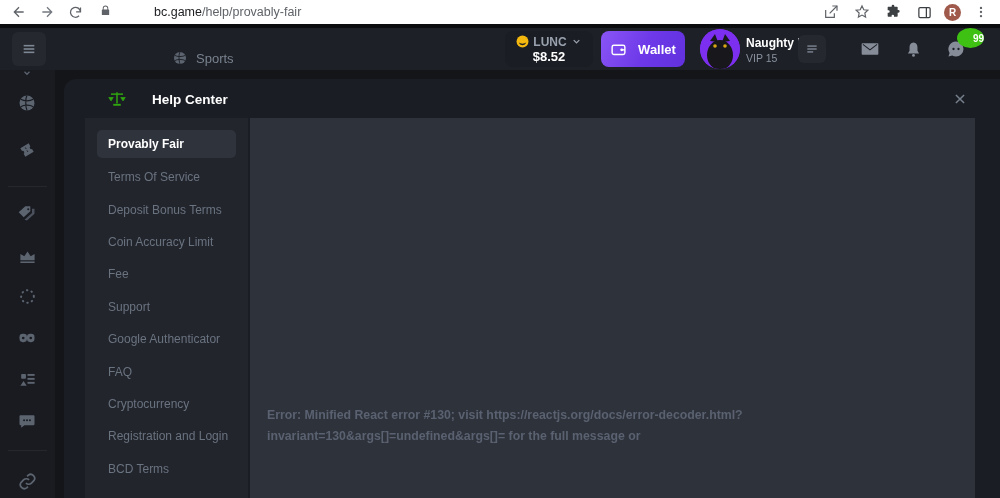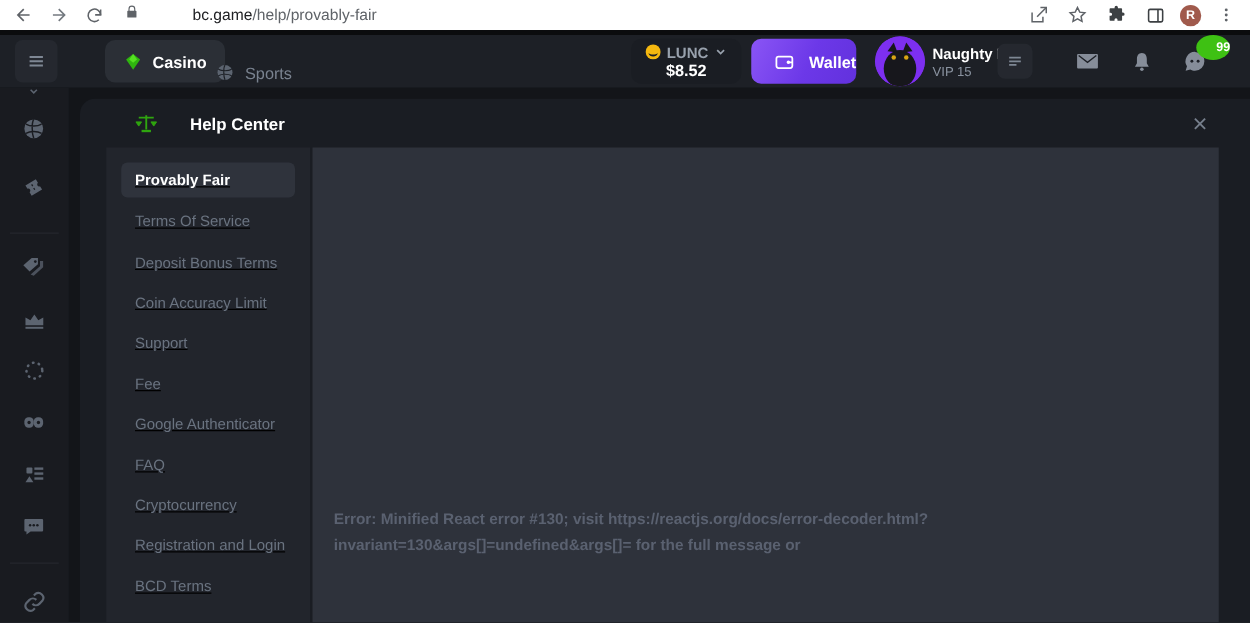--- a/index.html
+++ b/index.html
@@ -21,21 +21,21 @@
   #site-header { position:absolute; top:28px; left:0; width:1000px; height:42px; background:#1d2026; }
   .hbtn { position:absolute; border-radius:6px; background:#25282f; display:flex; align-items:center; justify-content:center; cursor:pointer; }
   #casino-btn { position:absolute; left:84px; top:4px; height:34px; padding:0 15px; background:#2b2f36; border-radius:8px; display:flex; align-items:center; gap:8px; cursor:pointer; }
   #casino-btn span { color:#ffffff; font-size:13px; font-weight:bold; }
   #sports-item { position:absolute; left:172px; top:4px; height:34px; display:flex; align-items:flex-end; gap:8px; cursor:pointer; }
   #sports-item span { color:#79828f; font-size:13px; }
   #currency-box { position:absolute; left:505px; top:3px; width:88px; height:36px; background:#1a1d23; border-radius:8px; display:flex; flex-direction:column; align-items:center; justify-content:center; cursor:pointer; }
   #currency-row1 { display:flex; align-items:center; gap:4px; }
   #currency-row1 span { color:#98a1ad; font-size:12px; font-weight:bold; }
   #currency-balance { color:#ffffff; font-size:13px; font-weight:bold; }
-  #wallet-btn { position:absolute; left:601px; top:3px; width:84px; height:36px; border-radius:8px; background:linear-gradient(115deg,#8a55f5 0%,#6c38e8 55%,#6231dd 100%); display:flex; align-items:center; justify-content:flex-end; gap:11px; cursor:pointer; }
+  #wallet-btn { position:absolute; left:601px; top:3px; width:84px; height:36px; border-radius:8px; background:linear-gradient(115deg,#8a55f5 0%,#6c38e8 55%,#6231dd 100%); display:flex; align-items:center; justify-content:center; gap:11px; cursor:pointer; }
   #wallet-btn span { color:#ffffff; font-size:13px; font-weight:bold; }
   #user-avatar { position:absolute; left:700px; top:1px; width:40px; height:40px; border-radius:50%; background:#7d2ff0; overflow:hidden; cursor:pointer; }
   #user-info { position:absolute; left:746px; top:8px; cursor:pointer; }
   #user-name { color:#ffffff; font-size:12px; font-weight:bold; white-space:nowrap; }
   #user-vip { color:#8a93a0; font-size:10.5px; margin-top:2px; }
   #user-menu-btn { left:798px; top:7px; width:28px; height:28px; }
   .hdr-icon { position:absolute; top:9px; width:24px; height:24px; display:flex; align-items:center; justify-content:center; cursor:pointer; }
   #chat-badge { position:absolute; left:957px; top:0px; min-width:20px; height:20px; border-radius:50%; background:#3ec113; color:#ffffff; font-size:10px; font-weight:bold; display:flex; align-items:center; justify-content:center;padding-left:16px; }
 
   
@@ -43,21 +43,21 @@
   .side-icon { position:absolute; left:15px; width:24px; height:24px; display:flex; align-items:center; justify-content:center; cursor:pointer; }
   .side-divider { position:absolute; left:8px; width:39px; height:1px; background:#24272d; }
 
   
   #modal { position:absolute; left:64px; top:79px; width:936px; height:419px; background:#1a1d23; border-radius:12px 0 0 0; }
   #modal-header { position:absolute; left:0; top:0; width:100%; height:39px; }
   #modal-title-icon { position:absolute; left:44px; top:11px; }
   #modal-title { position:absolute; left:76px; top:13px; color:#ffffff; font-size:13.5px; font-weight:bold;margin-left:12px; }
   #modal-close { position:absolute; left:884px; top:8px; width:24px; height:24px; display:flex; align-items:center; justify-content:center; cursor:pointer; }
 
-  #modal-nav { position:absolute; left:21px; top:39px; width:163px; height:380px; background:#22252c; overflow:hidden;text-decoration:underline; }
+  #modal-nav { position:absolute; left:21px; top:39px; width:163px; height:380px; background:#22252c; overflow:hidden; }
   #nav-selected { margin:12px 12px 0 12px; height:28px; background:#2f333c; border-radius:5px; display:flex; align-items:center; padding-left:11px; color:#ffffff; font-size:12px; font-weight:bold; cursor:pointer; }
   .nav-item { height:32.4px; display:flex; align-items:center; padding-left:23px; color:#6a7380; font-size:12px; cursor:pointer; }
   #nav-rest { margin-top:3px; }
 
   #modal-content { position:absolute; left:186px; top:39px; width:725px; height:380px; background:#2e323b; }
   #error-block { position:absolute; left:17px; top:287px; width:676px; color:#5a6170; font-size:12.3px; line-height:21px;font-weight:bold; }
 </style>
 </head>
 <body>
 
@@ -124,29 +124,20 @@
 
 <div id="site-header">
   <div class="hbtn" style="left:12px; top:4px; width:34px; height:34px;">
     <svg width="16" height="16" viewBox="0 0 24 24" fill="none" stroke="#7e8794" stroke-width="2.4">
         <line x1="4" y1="7" x2="20" y2="7"></line>
         <line x1="4" y1="12" x2="20" y2="12"></line>
         <line x1="4" y1="17" x2="20" y2="17"></line>
       </svg>
   </div>
 
-  <div id="casino-btn">
-    <span style="display:flex;">
-      <svg width="15" height="15" viewBox="0 0 24 24">
-          <polygon points="12,2 21,9 12,22 3,9" fill="#2fb50f"></polygon>
-          <polygon points="12,2 17,9 12,13 7,9" fill="#55e022"></polygon>
-        </svg>
-    </span>
-    <span>Casino</span>
-  </div>
 
   <div id="sports-item">
     <span style="display:flex;">
       <svg width="16" height="16" viewBox="0 0 24 24" fill="#5c6470">
           <circle cx="12" cy="12" r="9"></circle>
           <path d="M12 3c-2 3-2 13 0 18M4 8c4 2.5 12 2.5 16 0M4 16c4-2.5 12-2.5 16 0" stroke="#1d2026" stroke-width="1.4" fill="none"></path>
         </svg>
     </span>
     <span>Sports</span>
   </div>
@@ -313,22 +304,22 @@
         </svg>
     </div>
   </div>
 
   <div id="modal-nav">
     <div id="nav-selected" class="selected">Provably Fair</div>
     <div id="nav-rest">
       <div class="nav-item">Terms Of Service</div>
       <div class="nav-item">Deposit Bonus Terms</div>
       <div class="nav-item">Coin Accuracy Limit</div>
+      <div class="nav-item">Fee</div>
       <div class="nav-item">Support</div>
-      <div class="nav-item">Fee</div>
       <div class="nav-item">Google Authenticator</div>
       <div class="nav-item">FAQ</div>
       <div class="nav-item">Cryptocurrency</div>
       <div class="nav-item">Registration and Login</div>
       <div class="nav-item">BCD Terms</div>
     </div>
   </div>
 
   <div id="modal-content">
     <div id="error-block">

